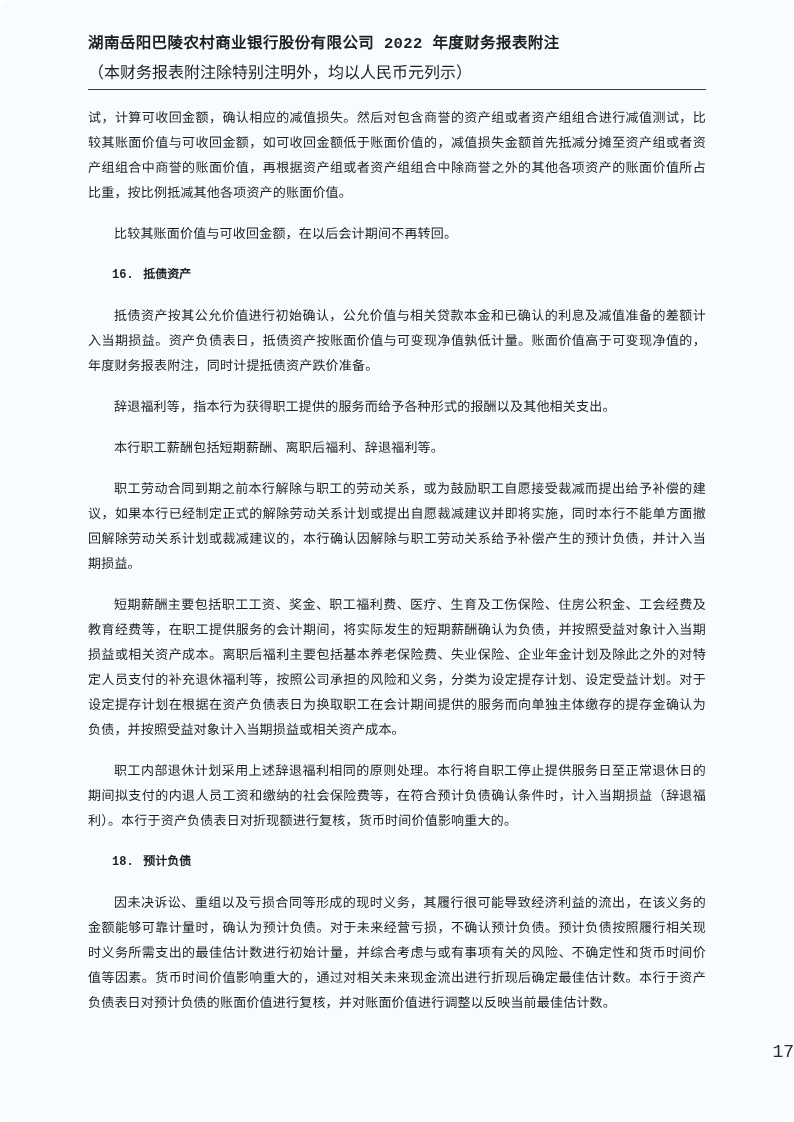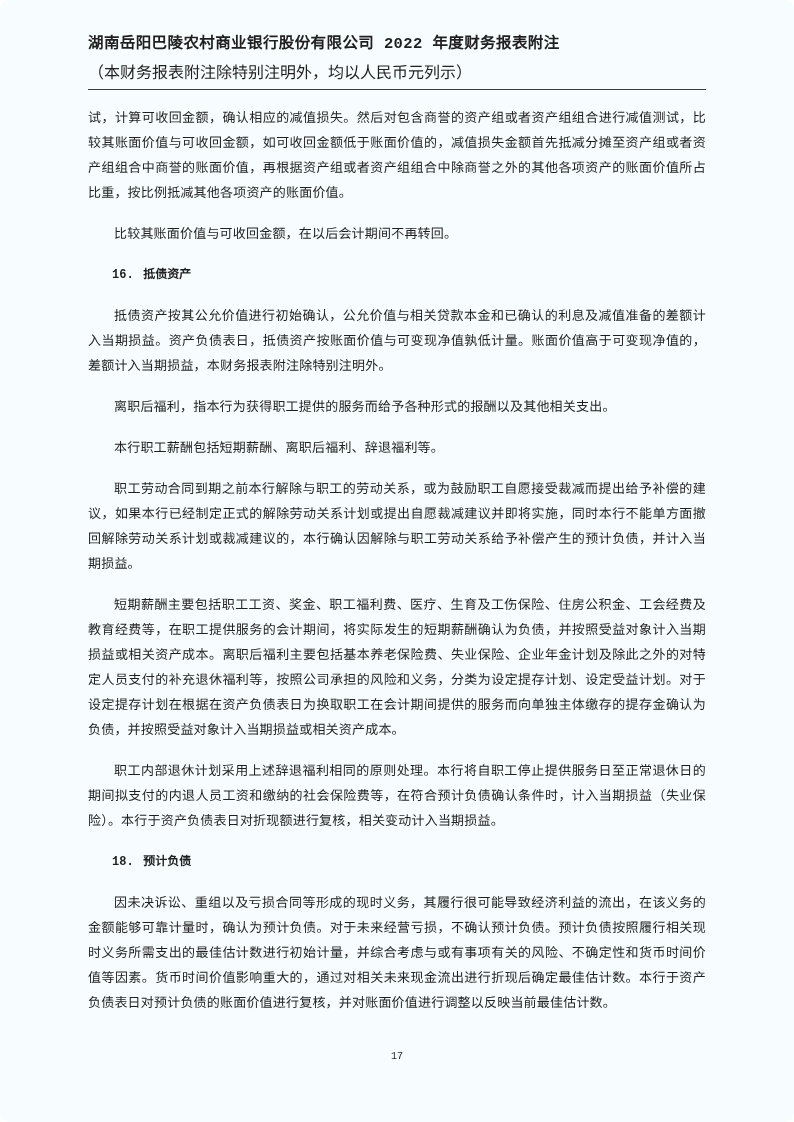--- a/index.html
+++ b/index.html
@@ -55,22 +55,22 @@
     line-height: 25px;
   }
   .sec-num {
     margin-right: 0.8em;
   }
   .page-number {
     position: absolute;
     left: 0;
     right: 0;
     bottom: 60px;
-    text-align: center;
-    font-size: 10px;
+    text-align: right;
+    font-size: 18px;
     color: #2a2a2a;
   }
 </style>
 </head>
 <body>
 
 <div class="page">
 
   <header>
     <div class="doc-title">湖南岳阳巴陵农村商业银行股份有限公司 2022 年度财务报表附注</div>
@@ -81,32 +81,32 @@
   <main>
 
     <p class="body-par no-indent">试，计算可收回金额，确认相应的减值损失。然后对包含商誉的资产组或者资产组组合进行减值测试，比较其账面价值与可收回金额，如可收回金额低于账面价值的，减值损失金额首先抵减分摊至资产组或者资产组组合中商誉的账面价值，再根据资产组或者资产组组合中除商誉之外的其他各项资产的账面价值所占比重，按比例抵减其他各项资产的账面价值。</p>
 
     <p class="body-par">比较其账面价值与可收回金额，在以后会计期间不再转回。</p>
 
     <h3 class="section-heading">
       <span class="sec-num">16.</span><span>抵债资产</span>
     </h3>
 
-    <p class="body-par">抵债资产按其公允价值进行初始确认，公允价值与相关贷款本金和已确认的利息及减值准备的差额计入当期损益。资产负债表日，抵债资产按账面价值与可变现净值孰低计量。账面价值高于可变现净值的，差额计入当期损益，本财务报表附注除特别注明外。</p>
+    <p class="body-par">抵债资产按其公允价值进行初始确认，公允价值与相关贷款本金和已确认的利息及减值准备的差额计入当期损益。资产负债表日，抵债资产按账面价值与可变现净值孰低计量。账面价值高于可变现净值的，年度财务报表附注，同时计提抵债资产跌价准备。</p>
 
 
-    <p class="body-par">离职后福利，指本行为获得职工提供的服务而给予各种形式的报酬以及其他相关支出。</p>
+    <p class="body-par">辞退福利等，指本行为获得职工提供的服务而给予各种形式的报酬以及其他相关支出。</p>
 
     <p class="body-par">本行职工薪酬包括短期薪酬、离职后福利、辞退福利等。</p>
 
     <p class="body-par">职工劳动合同到期之前本行解除与职工的劳动关系，或为鼓励职工自愿接受裁减而提出给予补偿的建议，如果本行已经制定正式的解除劳动关系计划或提出自愿裁减建议并即将实施，同时本行不能单方面撤回解除劳动关系计划或裁减建议的，本行确认因解除与职工劳动关系给予补偿产生的预计负债，并计入当期损益。</p>
 
     <p class="body-par">短期薪酬主要包括职工工资、奖金、职工福利费、医疗、生育及工伤保险、住房公积金、工会经费及教育经费等，在职工提供服务的会计期间，将实际发生的短期薪酬确认为负债，并按照受益对象计入当期损益或相关资产成本。离职后福利主要包括基本养老保险费、失业保险、企业年金计划及除此之外的对特定人员支付的补充退休福利等，按照公司承担的风险和义务，分类为设定提存计划、设定受益计划。对于设定提存计划在根据在资产负债表日为换取职工在会计期间提供的服务而向单独主体缴存的提存金确认为负债，并按照受益对象计入当期损益或相关资产成本。</p>
 
-    <p class="body-par">职工内部退休计划采用上述辞退福利相同的原则处理。本行将自职工停止提供服务日至正常退休日的期间拟支付的内退人员工资和缴纳的社会保险费等，在符合预计负债确认条件时，计入当期损益（失业保险）。本行于资产负债表日对折现额进行复核，相关变动计入当期损益。</p>
+    <p class="body-par">职工内部退休计划采用上述辞退福利相同的原则处理。本行将自职工停止提供服务日至正常退休日的期间拟支付的内退人员工资和缴纳的社会保险费等，在符合预计负债确认条件时，计入当期损益（辞退福利）。本行于资产负债表日对折现额进行复核，货币时间价值影响重大的。</p>
 
     <h3 class="section-heading">
       <span class="sec-num">18.</span><span>预计负债</span>
     </h3>
 
     <p class="body-par">因未决诉讼、重组以及亏损合同等形成的现时义务，其履行很可能导致经济利益的流出，在该义务的金额能够可靠计量时，确认为预计负债。对于未来经营亏损，不确认预计负债。预计负债按照履行相关现时义务所需支出的最佳估计数进行初始计量，并综合考虑与或有事项有关的风险、不确定性和货币时间价值等因素。货币时间价值影响重大的，通过对相关未来现金流出进行折现后确定最佳估计数。本行于资产负债表日对预计负债的账面价值进行复核，并对账面价值进行调整以反映当前最佳估计数。</p>
 
   </main>
 
   <div class="page-number">17</div>

